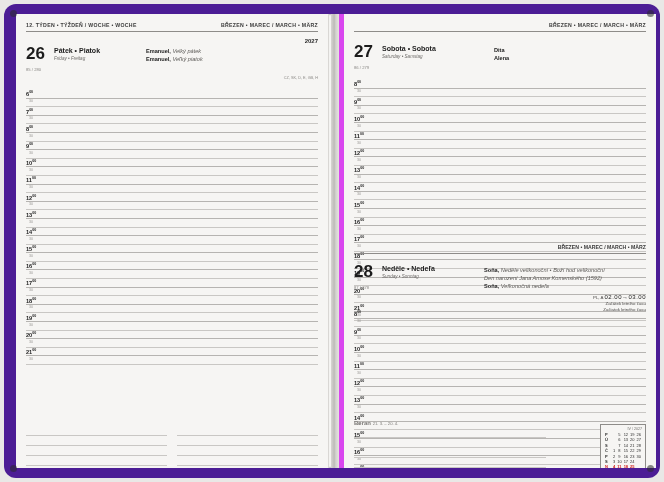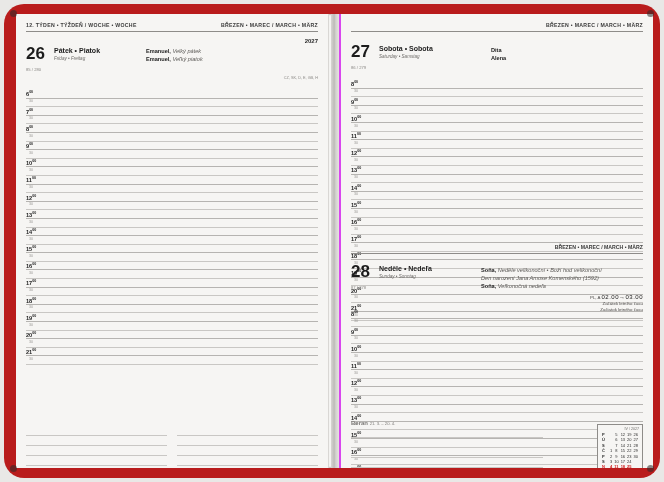--- a/index.html
+++ b/index.html
@@ -9,38 +9,38 @@
     font-family:"Liberation Sans", sans-serif;
     color:#2b2b2b;
   }
   .page{
     position:relative;width:664px;height:482px;
     background:#e9e8e6;
   }
   
   .cover{
     position:absolute;left:4px;top:4px;width:656px;height:474px;
-    background:#b91c1c;border-radius:20px;
+    background:#4c1d95;border-radius:12px;
   }
   .cover-inner{
     position:absolute;left:12px;top:10px;width:632px;height:454px;
     background:#f4f3f1;border-radius:3px;
     box-shadow:0 0 2px rgba(0,0,0,.6) inset;
   }
   .spine{
     position:absolute;left:327px;top:10px;width:8px;height:454px;
     background:linear-gradient(to right,#d8d6d3,#bdbbb8 40%,#d3d1ce 60%,#e6e4e1);
   }
   .leaf{
     position:absolute;top:10px;width:312px;height:454px;
     background:#f6f5f3;
     overflow:hidden;
   }
   .leaf.left{left:12px;border-right:1px solid #d9d7d4;}
-  .leaf.right{left:335px;border-left:2px solid #d946ef;}
+  .leaf.right{left:335px;border-left:5px solid #d946ef;}
 
   
   .hdr{
     position:absolute;left:10px;right:10px;top:8px;
     display:flex;justify-content:space-between;align-items:flex-end;
     font-size:5.2px;letter-spacing:.3px;color:#3a3a3a;
     border-bottom:1px solid #8e8c89;padding-bottom:3px;
   }
   .hdr .l{font-weight:bold;}
   .hdr .r{font-weight:bold;}

